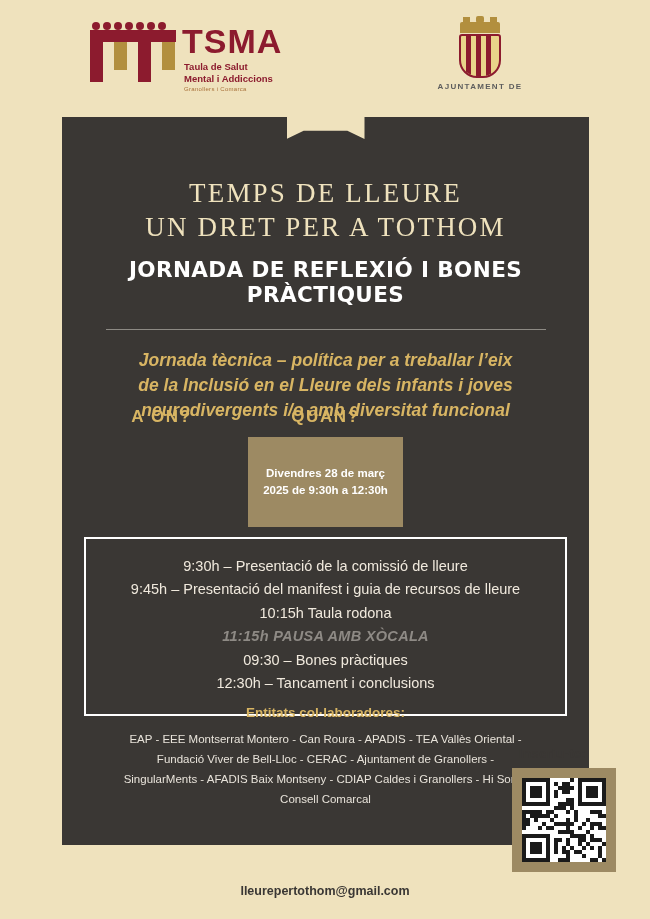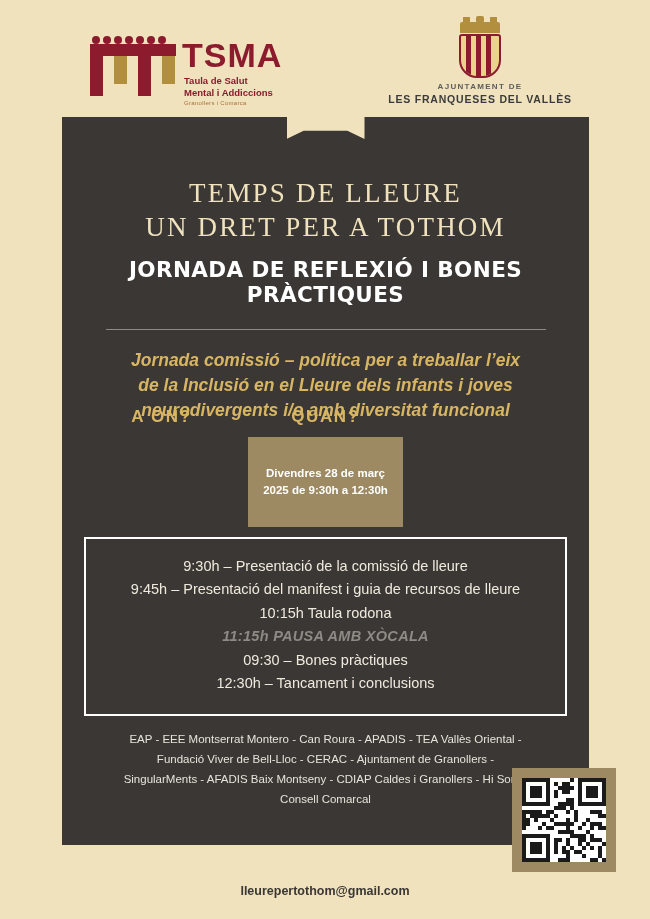--- a/index.html
+++ b/index.html
@@ -19,21 +19,21 @@
   .header {
     position: absolute;
     top: 0;
     left: 0;
     width: 650px;
     height: 118px;
   }
   .tsma-logo {
     position: absolute;
     left: 82px;
-    top: 30px;
+    top: 16px;
     width: 220px;
     height: 72px;
   }
   .tsma-dots {
     position: absolute;
     left: 10px;
     top: 0px;
     width: 95px;
     height: 10px;
   }
@@ -368,36 +368,35 @@
       <div class="crown">
           <i></i>
         </div>
       <div class="shield-body">
         <div class="stripe" style="left:5px"></div>
         <div class="stripe" style="left:15px"></div>
         <div class="stripe" style="left:25px"></div>
       </div>
     </div>
     <div class="ajunt-l1">AJUNTAMENT DE</div>
-    <div class="ajunt-l2">LES FRANQUESES DEL VALLÈS</div>
   </div>
 
 </div>
 
 <div class="panel">
   <div class="notch"></div>
 
   <div class="title1">TEMPS DE LLEURE</div>
   <div class="title2">UN DRET PER A TOTHOM</div>
   <div class="title3">JORNADA DE REFLEXIÓ I BONES PRÀCTIQUES</div>
 
   <div class="rule"></div>
 
   <div class="subtitle">
-    <div>Jornada comissió – política per a treballar l’eix</div>
+    <div>Jornada tècnica – política per a treballar l’eix</div>
     <div>de la Inclusió en el Lleure dels infants i joves</div>
     <div>neurodivergents i/o amb diversitat funcional</div>
   </div>
 
   <div class="cols">
     <div class="col">
       <div class="col-head">A ON?</div>
     </div>
     <div class="col">
       <div class="col-head">QUAN?</div>
@@ -409,20 +408,21 @@
 
   <div class="program">
     <div>9:30h – Presentació de la comissió de lleure</div>
     <div>9:45h – Presentació del manifest i guia de recursos de lleure</div>
     <div>10:15h Taula rodona</div>
     <div class="muted">11:15h PAUSA AMB XÒCALA</div>
     <div>09:30 – Bones pràctiques</div>
     <div>12:30h – Tancament i conclusions</div>
   </div>
 
+  <div class="collab-title">Entitats col·laboradores:</div>
   <div class="collab-list">
     <div>EAP - EEE Montserrat Montero - Can Roura - APADIS - TEA Vallès Oriental -</div>
     <div>Fundació Viver de Bell-Lloc - CERAC - Ajuntament de Granollers -</div>
     <div>SingularMents - AFADIS Baix Montseny - CDIAP Caldes i Granollers - Hi Som -</div>
     <div>Consell Comarcal</div>
   </div>
 </div>
 
 <div class="qr-wrap">
   <div class="qr-label">Inscriu-te:</div>

